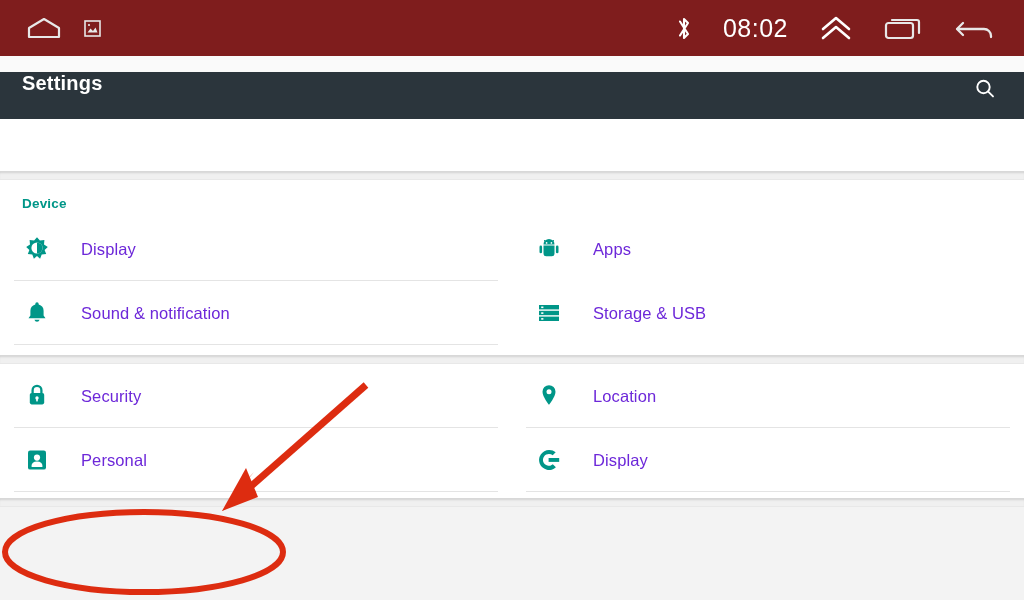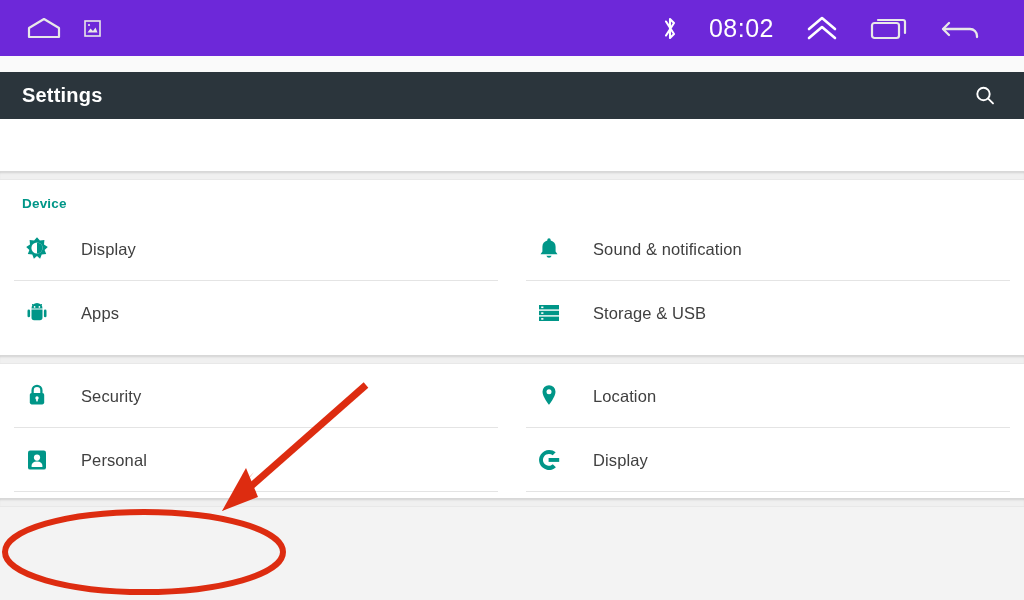--- a/index.html
+++ b/index.html
@@ -21,25 +21,25 @@
     overflow: hidden;
     background: #fafafa;
   }
 
   
   #status-bar {
     position: absolute;
     top: 0; left: 0;
     width: 1024px;
     height: 56px;
-    background: #6d28d9;
+    background: #7f1d1d;
     display: flex;
     align-items: center;
     box-sizing: border-box;
-    padding: 0 28px 0 26px;
+    padding: 0 14px 0 26px;
   }
   .sb-left {
     display: flex;
     align-items: center;
     gap: 22px;
   }
   .sb-right {
     margin-left: auto;
     display: flex;
     align-items: center;
@@ -61,21 +61,21 @@
   }
 
   
   #app-bar {
     position: absolute;
     top: 72px; left: 0;
     width: 1024px;
     height: 47px;
     background: #2b353c;
     display: flex;
-    align-items: center;
+    align-items: flex-start;
     box-sizing: border-box;
     padding: 0 22px 0 22px;
     z-index: 5;
   }
   #app-title {
     color: #ffffff;
     font-size: 20px;
     font-weight: bold;
     letter-spacing: 0.2px;
   }
@@ -144,21 +144,21 @@
     width: 30px;
     min-width: 30px;
     height: 30px;
     display: inline-flex;
     align-items: center;
     justify-content: center;
     line-height: 0;
   }
   .row-label {
     font-size: 16.5px;
-    color: #404040;
+    color: #6d28d9;
     margin-left: 29px;
     letter-spacing: 0.1px;
   }
 
   
   .row.clipped {
     height: 28px;
     align-items: flex-start;
     overflow: hidden;
   }
@@ -263,46 +263,46 @@
           <span class="row-icon">
             <svg width="26" height="26" viewBox="0 0 26 26">
               <path d="M13 1.2 L15.9 4.6 L20.4 4.0 L20.0 8.5 L23.8 11 L20.6 13.9 L22.2 18.1 L17.7 18.6 L16.1 22.8 L13 20.1 L9.9 22.8 L8.3 18.6 L3.8 18.1 L5.4 13.9 L2.2 11 L6.0 8.5 L5.6 4.0 L10.1 4.6 Z" fill="#009688"></path>
               <circle cx="13" cy="12" r="5.6" fill="#ffffff"></circle>
               <path d="M13 6.4 A5.6 5.6 0 0 1 13 17.6 Z" fill="#009688"></path>
             </svg>
           </span>
           <span class="row-label">Display</span>
         </div>
 
-        <div class="row with-divider">
-          <span class="row-icon">
-            <svg width="24" height="26" viewBox="0 0 24 26">
-              <path d="M12 2.2 a1.7 1.7 0 0 1 1.7 1.7 v0.6 a6.6 6.6 0 0 1 4.9 6.3 v4.6 l1.9 2.8 H3.5 l1.9 -2.8 v-4.6 a6.6 6.6 0 0 1 4.9 -6.3 v-0.6 A1.7 1.7 0 0 1 12 2.2 Z" fill="#009688"></path>
-              <path d="M9.4 19.8 a2.7 2.7 0 0 0 5.2 0 Z" fill="#009688"></path>
-            </svg>
-          </span>
-          <span class="row-label">Sound &amp; notification</span>
-        </div>
-
         <div class="row">
           <span class="row-icon">
             <svg width="24" height="26" viewBox="0 0 24 26">
               <path d="M6.5 8.4 a5.5 5.5 0 0 1 11 0 Z" fill="#009688"></path>
               <line x1="7.6" y1="4.6" x2="9.1" y2="6.6" stroke="#009688" stroke-width="1.2" stroke-linecap="round"></line>
               <line x1="16.4" y1="4.6" x2="14.9" y2="6.6" stroke="#009688" stroke-width="1.2" stroke-linecap="round"></line>
               <circle cx="9.6" cy="6.9" r="0.85" fill="#ffffff"></circle>
               <circle cx="14.4" cy="6.9" r="0.85" fill="#ffffff"></circle>
               <path d="M6.5 9.6 h11 v8.0 a2.6 2.6 0 0 1 -2.6 2.6 h-5.8 a2.6 2.6 0 0 1 -2.6 -2.6 Z" fill="#009688"></path>
               <rect x="2.5" y="9.6" width="2.6" height="7.6" rx="1.3" fill="#009688"></rect>
               <rect x="18.9" y="9.6" width="2.6" height="7.6" rx="1.3" fill="#009688"></rect>
             </svg>
           </span>
           <span class="row-label">Apps</span>
         </div>
 
+        <div class="row with-divider">
+          <span class="row-icon">
+            <svg width="24" height="26" viewBox="0 0 24 26">
+              <path d="M12 2.2 a1.7 1.7 0 0 1 1.7 1.7 v0.6 a6.6 6.6 0 0 1 4.9 6.3 v4.6 l1.9 2.8 H3.5 l1.9 -2.8 v-4.6 a6.6 6.6 0 0 1 4.9 -6.3 v-0.6 A1.7 1.7 0 0 1 12 2.2 Z" fill="#009688"></path>
+              <path d="M9.4 19.8 a2.7 2.7 0 0 0 5.2 0 Z" fill="#009688"></path>
+            </svg>
+          </span>
+          <span class="row-label">Sound &amp; notification</span>
+        </div>
+
         <div class="row">
           <span class="row-icon">
             <svg width="24" height="22" viewBox="0 0 24 22">
               <rect x="2" y="3.0" width="20" height="4.4" fill="#009688"></rect>
               <rect x="2" y="8.8" width="20" height="4.4" fill="#009688"></rect>
               <rect x="2" y="14.6" width="20" height="4.4" fill="#009688"></rect>
               <rect x="4.2" y="4.5" width="2.2" height="1.6" fill="#ffffff"></rect>
               <rect x="4.2" y="10.3" width="2.2" height="1.6" fill="#ffffff"></rect>
               <rect x="4.2" y="16.1" width="2.2" height="1.6" fill="#ffffff"></rect>
             </svg>

